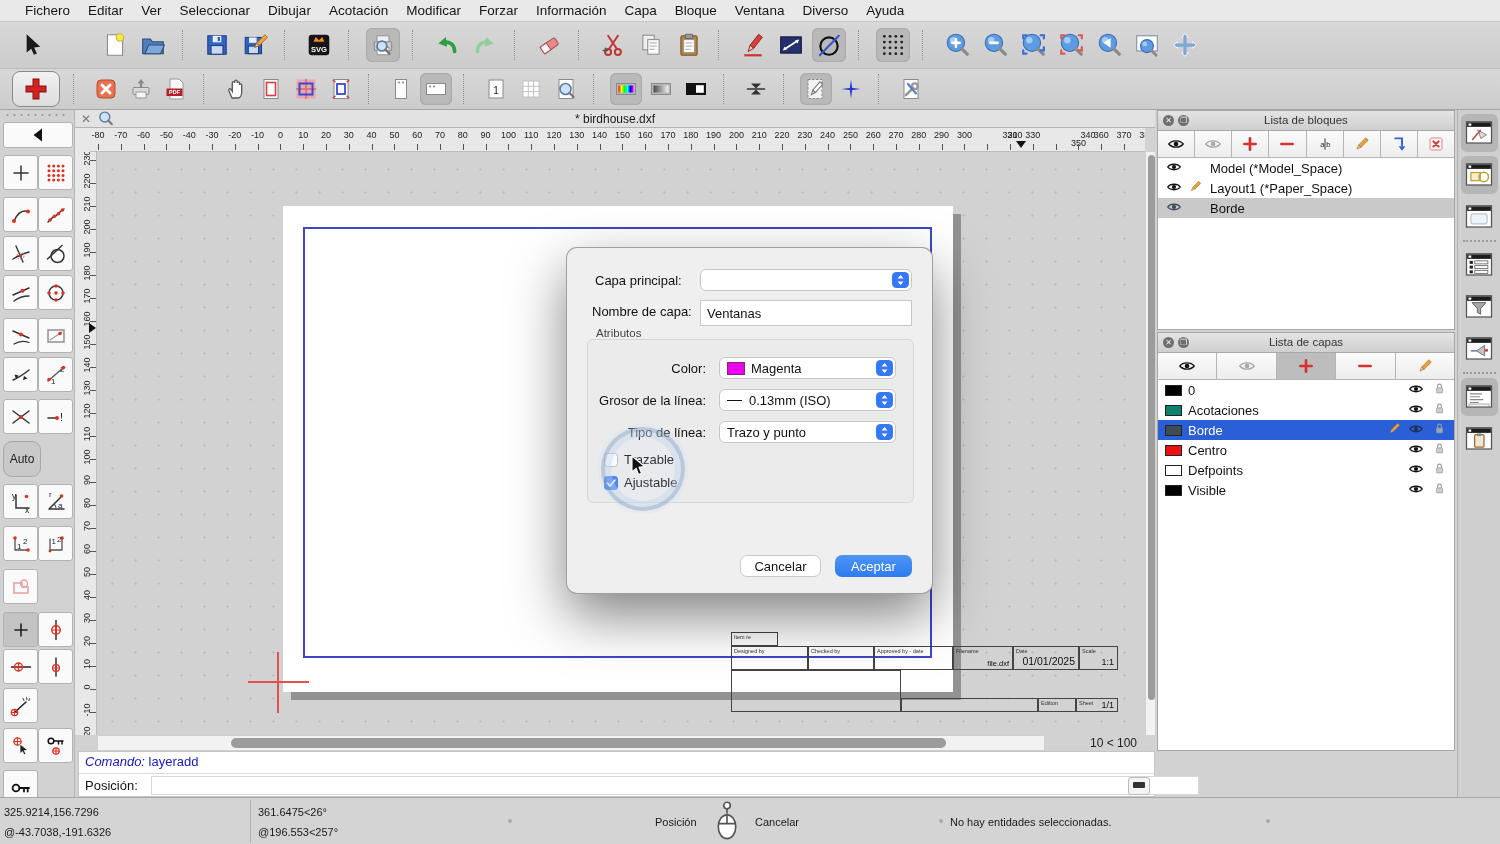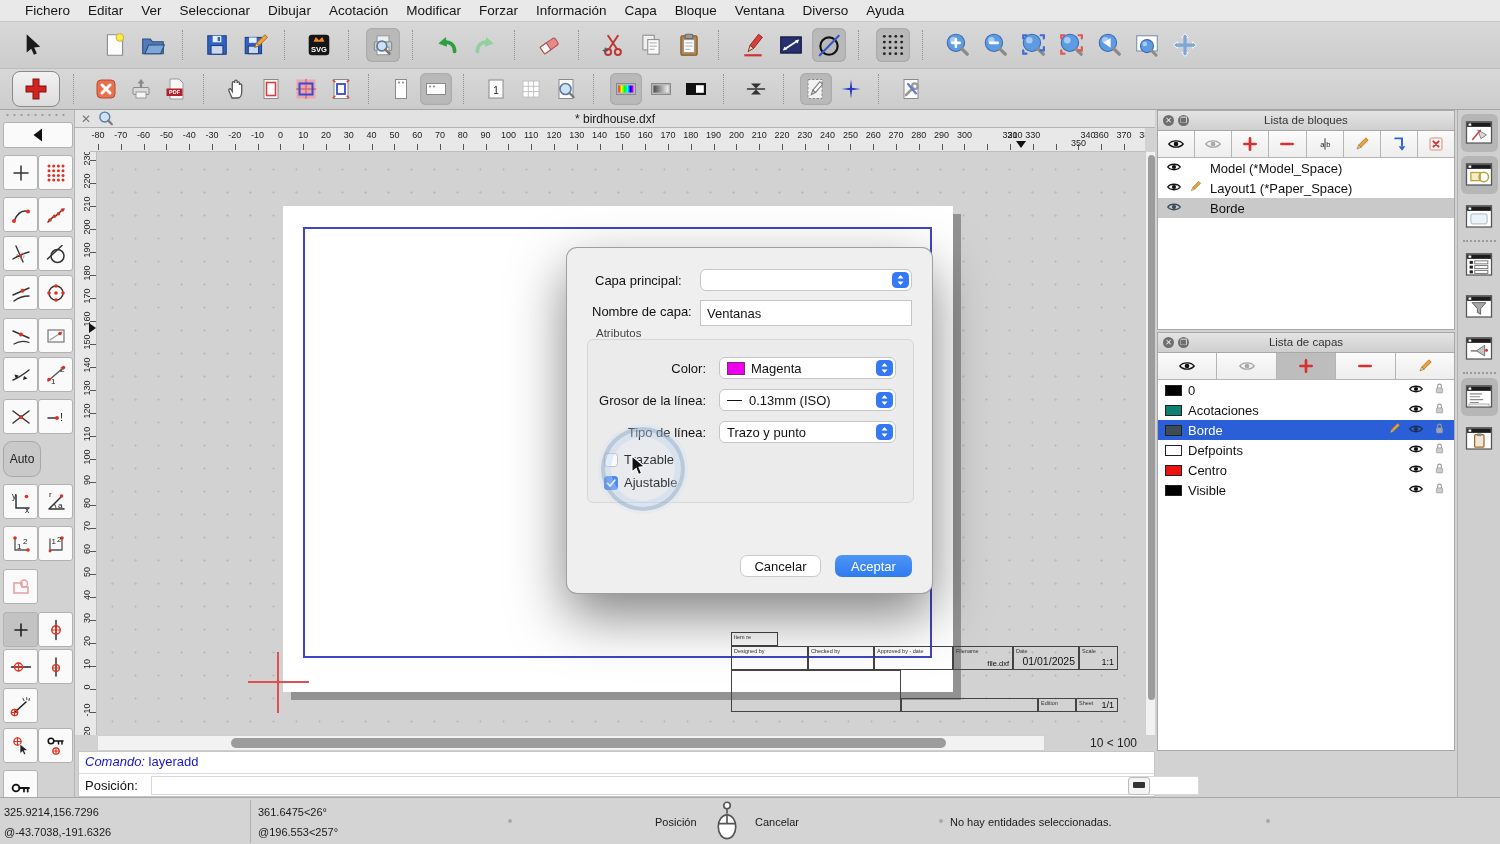--- a/index.html
+++ b/index.html
@@ -1125,34 +1125,34 @@
           <span style="margin-right: 8px;"><svg viewBox="0 0 24 24" style="width: 16px; height: 16px;">
               <path d="M2.5 12C6.5 6.5 17.5 6.5 21.5 12 17.5 17.5 6.5 17.5 2.5 12z" fill="none" stroke="#1d2f52" stroke-width="1.9"></path>
               <circle cx="12" cy="12" r="3.1" fill="#1d2f52"></circle>
             </svg></span>
           <span style="margin-right: 7px;"><svg viewBox="0 0 24 24" style="width: 15px; height: 15px;">
               <rect x="7" y="11" width="10" height="8" rx="1.5" fill="#9aa6b8" stroke="#909090"></rect>
               <path d="M9 11 V8 a3 3 0 0 1 6 0 v3" fill="none" stroke="#9a9a9a" stroke-width="1.8"></path>
             </svg></span>
         </div>
         <div class="lrow">
-          <span class="swatch" style="background: rgb(255, 255, 255); margin: 0px 6px 0px 7px;"></span>
-          <span style="flex: 1 1 0%;">Defpoints</span>
+          <span class="swatch" style="background: rgb(238, 17, 17); margin: 0px 6px 0px 7px;"></span>
+          <span style="flex: 1 1 0%;">Centro</span>
           <span style="margin-right: 8px;"><svg viewBox="0 0 24 24" style="width: 16px; height: 16px;">
               <path d="M2.5 12C6.5 6.5 17.5 6.5 21.5 12 17.5 17.5 6.5 17.5 2.5 12z" fill="none" stroke="#111" stroke-width="1.9"></path>
               <circle cx="12" cy="12" r="3.1" fill="#111"></circle>
             </svg></span>
           <span style="margin-right: 7px;"><svg viewBox="0 0 24 24" style="width: 15px; height: 15px;">
               <rect x="7" y="11" width="10" height="8" rx="1.5" fill="#cdcdcd" stroke="#909090"></rect>
               <path d="M9 11 V8 a3 3 0 0 1 6 0 v3" fill="none" stroke="#9a9a9a" stroke-width="1.8"></path>
             </svg></span>
         </div>
         <div class="lrow">
-          <span class="swatch" style="background: rgb(238, 17, 17); margin: 0px 6px 0px 7px;"></span>
-          <span style="flex: 1 1 0%;">Centro</span>
+          <span class="swatch" style="background: rgb(255, 255, 255); margin: 0px 6px 0px 7px;"></span>
+          <span style="flex: 1 1 0%;">Defpoints</span>
           <span style="margin-right: 8px;"><svg viewBox="0 0 24 24" style="width: 16px; height: 16px;">
               <path d="M2.5 12C6.5 6.5 17.5 6.5 21.5 12 17.5 17.5 6.5 17.5 2.5 12z" fill="none" stroke="#111" stroke-width="1.9"></path>
               <circle cx="12" cy="12" r="3.1" fill="#111"></circle>
             </svg></span>
           <span style="margin-right: 7px;"><svg viewBox="0 0 24 24" style="width: 15px; height: 15px;">
               <rect x="7" y="11" width="10" height="8" rx="1.5" fill="#cdcdcd" stroke="#909090"></rect>
               <path d="M9 11 V8 a3 3 0 0 1 6 0 v3" fill="none" stroke="#9a9a9a" stroke-width="1.8"></path>
             </svg></span>
         </div>
         <div class="lrow">

